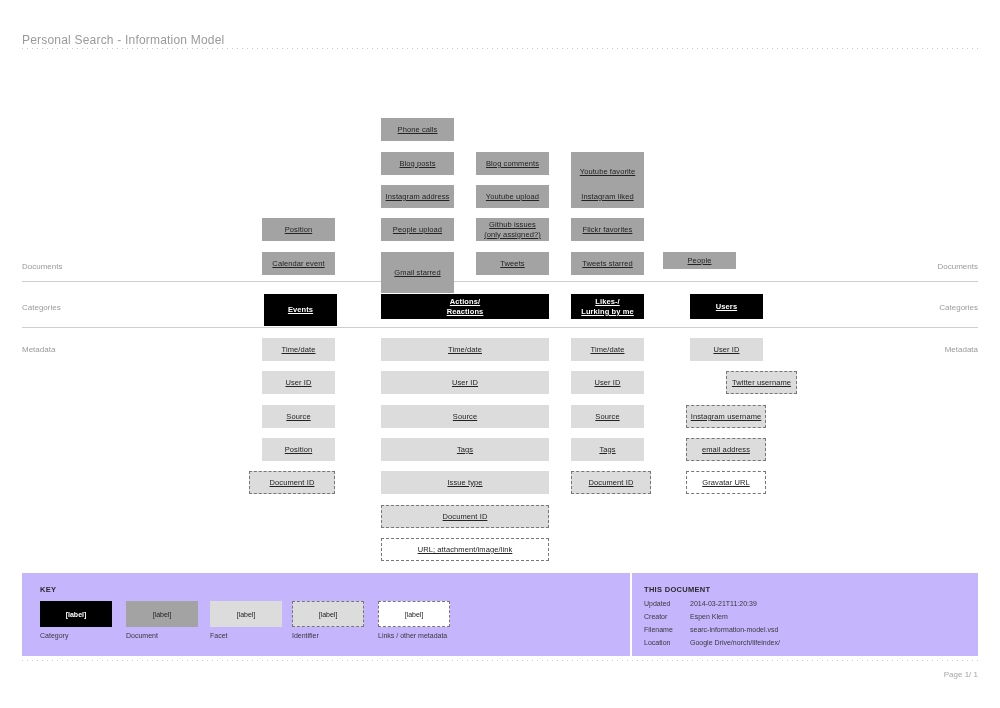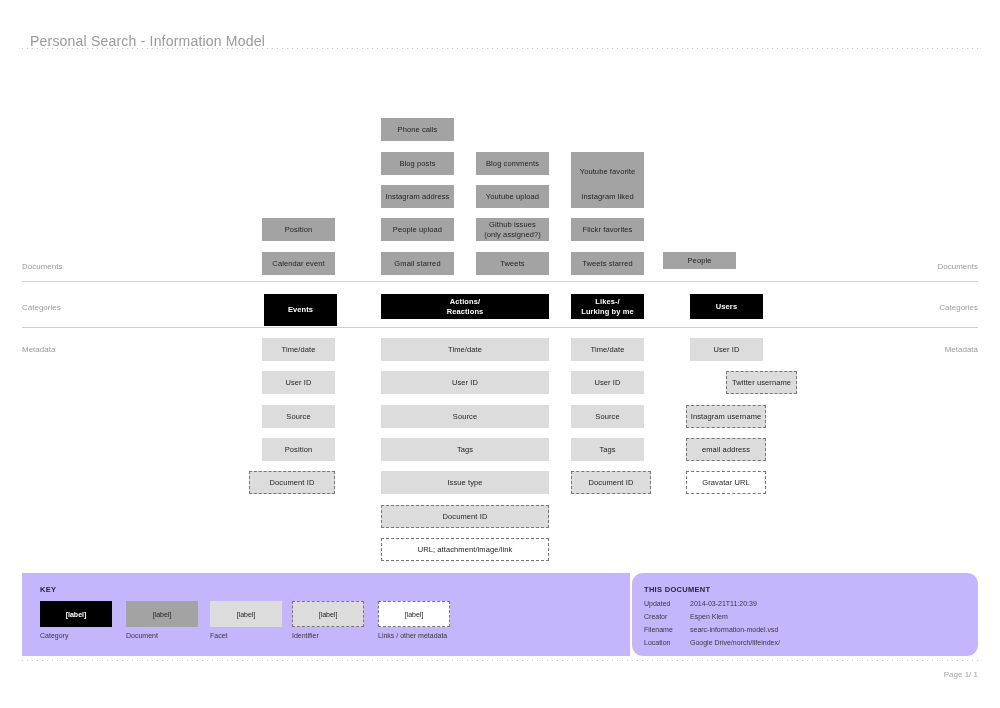--- a/index.html
+++ b/index.html
@@ -12,23 +12,23 @@
     height: 708px;
     font-family: "Liberation Sans", sans-serif;
     color: #444;
     position: relative;
     overflow: hidden;
   }
 
   
   .doc-title {
     position: absolute;
-    left: 30px;
+    left: 22px;
     top: 33px;
-    font-size: 14px;
+    font-size: 12px;
     color: #9a9a9a;
     letter-spacing: .2px;
     white-space: nowrap;
   }
   .dotted-rule {
     position: absolute;
     left: 22px;
     right: 22px;
     height: 1px;
     background-image: repeating-linear-gradient(to right,#c9c9c9 0 1px, transparent 1px 5px);
@@ -68,20 +68,21 @@
     position: absolute;
     box-sizing: border-box;
     display: flex;
     align-items: center;
     justify-content: center;
     text-align: center;
     font-size: 7.5px;
     line-height: 1.25;
     letter-spacing: .1px;
     padding: 1px 3px;
+    text-decoration: underline;
   }
   .box.document {
     background: #a3a3a3;
     color: #232323;
   }
   .box.category {
     background: #000000;
     color: #ffffff;
     font-weight: bold;
     font-size: 7.5px;
@@ -101,21 +102,21 @@
     border: 1px dashed #777;
   }
 
   
   .panel {
     position: absolute;
     background: #c4b5fd;
     box-sizing: border-box;
   }
   .key-panel { left: 22px; top: 573px; width: 608px; height: 83px; }
-  .meta-panel { left: 632px; top: 573px; width: 346px; height: 83px; border-radius: 11px; }
+  .meta-panel { left: 632px; top: 573px; width: 346px; height: 83px; }
 
   .panel-heading {
     position: absolute;
     font-size: 7.5px;
     font-weight: bold;
     color: #2a2a2a;
     letter-spacing: .3px;
   }
 
   .key-item { position: absolute; }
@@ -163,21 +164,21 @@
 <div class="band-label left" style="top:345px">Metadata</div>
 
 <div class="band-label right" style="top:262px">Documents</div>
 <div class="band-label right" style="top:303px">Categories</div>
 <div class="band-label right" style="top:345px">Metadata</div>
 
 <div class="box document" style="left:381px; top:118px; width:73px; height:23px">Phone calls</div>
 <div class="box document" style="left:381px; top:152px; width:73px; height:23px">Blog posts</div>
 <div class="box document" style="left:381px; top:185px; width:73px; height:23px">Instagram address</div>
 <div class="box document" style="left:381px; top:218px; width:73px; height:23px">People upload</div>
-<div class="box document" style="left:381px; top:252px; width:73px; height:23px">Gmail starred</div>
+<div class="box document" style="left:381px; top:252px; width:73px; height:41px">Gmail starred</div>
 
 <div class="box document" style="left:476px; top:152px; width:73px; height:23px">Blog comments</div>
 <div class="box document" style="left:476px; top:185px; width:73px; height:23px">Youtube upload</div>
 <div class="box document" style="left:476px; top:218px; width:73px; height:23px">
   <span style="display:block">
     <span>Github issues</span><br>
     <span>(only assigned?)</span>
   </span>
 </div>
 <div class="box document" style="left:476px; top:252px; width:73px; height:23px">Tweets</div>

